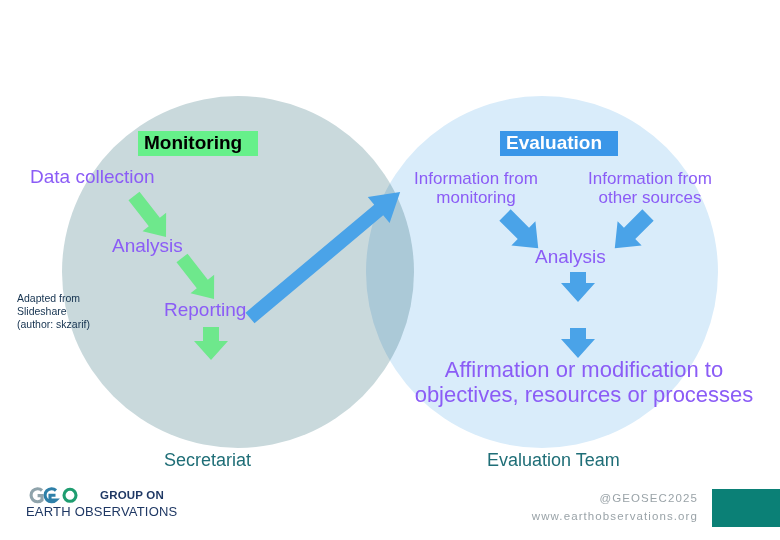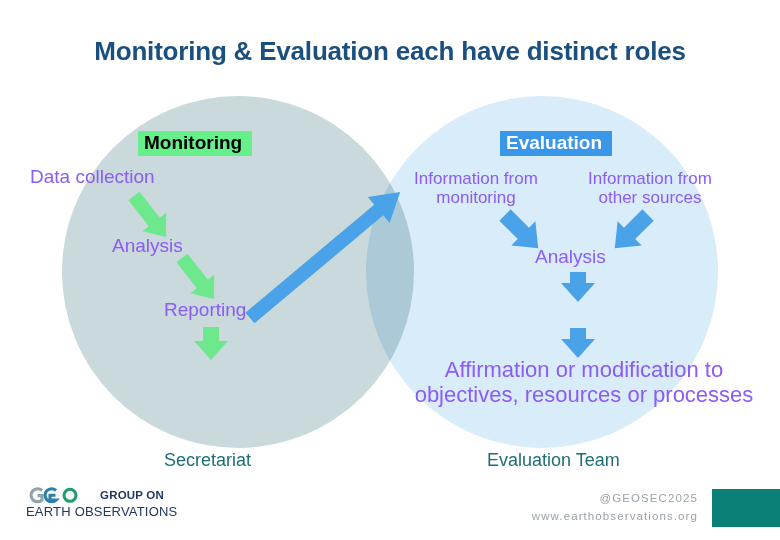--- a/index.html
+++ b/index.html
@@ -55,21 +55,21 @@
     height: 352px;
     background: #d9ecfa;
     mix-blend-mode: multiply;
   }
 
   
   .hdr {
     position: absolute;
     font-size: 19px;
     font-weight: bold;
-    padding: 1px 10px 2px 6px;
+    padding: 1px 16px 2px 6px;
     white-space: nowrap;
     text-align: center;
   }
   .hdr-monitoring {
     left: 138px;
     top: 131px;
     background: #66f08a;
     color: #000000;
   }
   .hdr-evaluation {
@@ -174,21 +174,20 @@
     width: 68px;
     height: 38px;
     background: #0b8076;
   }
 </style>
 </head>
 <body>
 
 <div id="slide">
 
-  <div class="slide-title">Monitoring &amp; Evaluation each have distinct roles</div>
 
   <div class="circle circle-left"></div>
   <div class="circle circle-right"></div>
 
   <svg id="arrows" viewBox="0 0 780 540">
 
     <g transform="translate(134,196) rotate(52)">
       <polygon points="0,-7 33,-7 33,-15 52,0 33,15 33,7 0,7" fill="#6ee88c"></polygon>
     </g>
 
@@ -226,20 +225,23 @@
 
   <div class="node n-data-collection">Data collection</div>
   <div class="node n-analysis-left">Analysis</div>
   <div class="node n-reporting">Reporting</div>
 
   <div class="node wrap n-info-monitoring">Information from monitoring</div>
   <div class="node wrap n-info-other">Information from other sources</div>
   <div class="node n-analysis-right">Analysis</div>
   <div class="node wrap n-affirmation">Affirmation or modification to objectives, resources or processes</div>
 
+  <div class="attribution">Adapted from
+Slideshare
+(author: skzarif)</div>
 
   <div class="role role-secretariat">Secretariat</div>
   <div class="role role-evalteam">Evaluation Team</div>
 
   <div class="footer-logo">
     <svg width="58" height="17" viewBox="0 0 58 17" style="position:absolute;left:0;top:0;">
       <path d="M16 3.5 A6.5 6.5 0 1 0 16 13 L16 8.6 L11.6 8.6" fill="none" stroke="#8fa3ab" stroke-width="3.1"></path>
       <path d="M30 3.5 A6.5 6.5 0 1 0 30 13 L24 13 L24 8.3 L29.5 8.3" fill="none" stroke="#2d7fa8" stroke-width="3.1"></path>
       <circle cx="44" cy="8.3" r="6" fill="none" stroke="#1f9d70" stroke-width="3.1"></circle>
     </svg>

